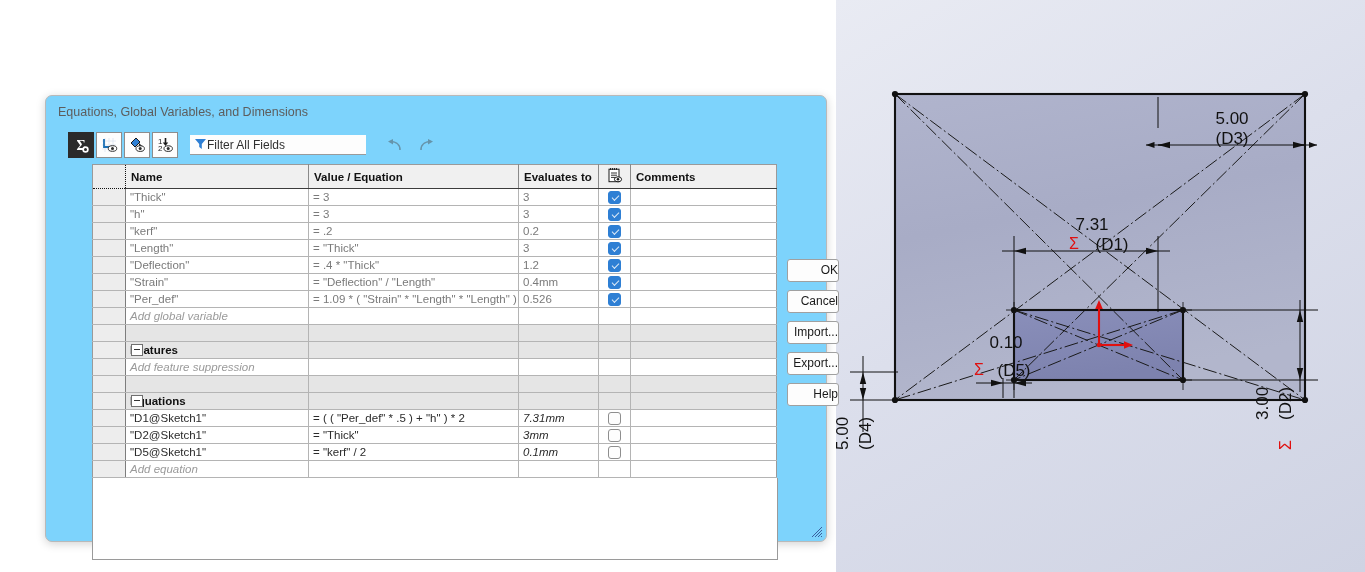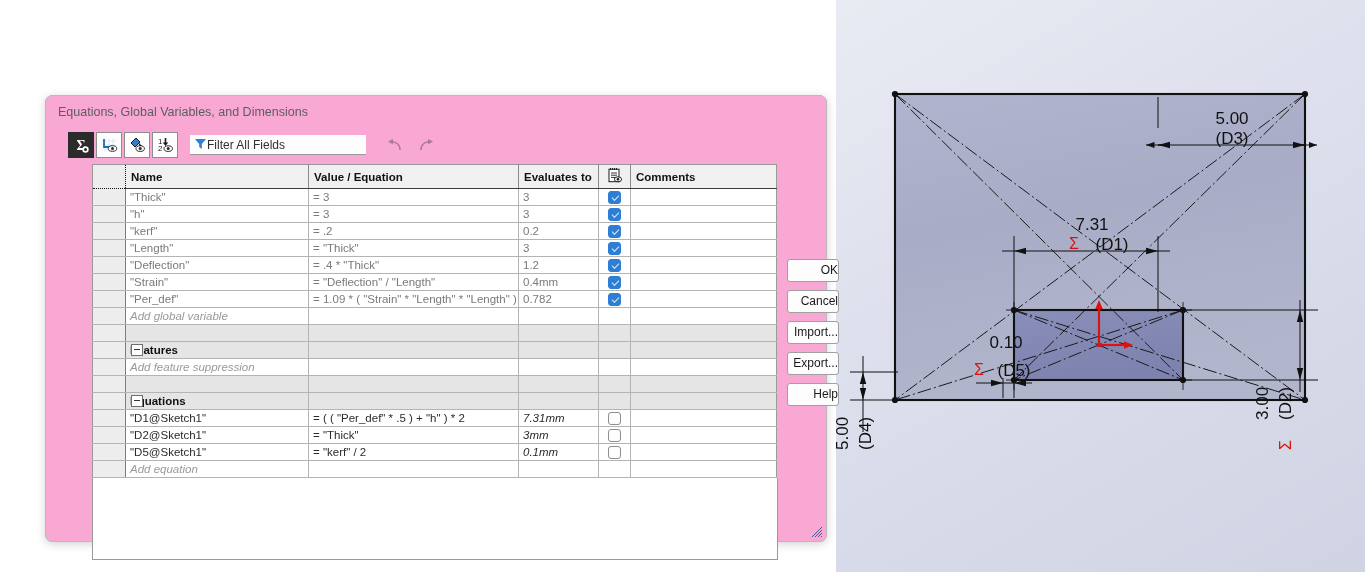--- a/index.html
+++ b/index.html
@@ -16,21 +16,21 @@
   #cad-viewport{
     position:absolute;left:836px;top:0;width:529px;height:572px;
     background:linear-gradient(150deg,#e9ebf3 0%,#dcdfec 45%,#cfd3e3 100%);
     overflow:hidden;
   }
   #cad-svg{position:absolute;left:0;top:0;width:529px;height:572px;}
 
   
   #eq-dialog{
     position:absolute;left:45px;top:95px;width:782px;height:447px;
-    background:#f9a8d4;
+    background:#7dd3fc;
     border:1px solid #b9b9b9;
     border-radius:7px;
     box-shadow:0 2px 10px rgba(0,0,0,.18);
     box-sizing:border-box;
   }
   #dialog-titlebar{
     height:33px;line-height:33px;padding-left:12px;
     font-size:12.5px;color:#5d5d5d;
     user-select:none;
   }
@@ -441,21 +441,21 @@
             <td class="name-cell">"Strain"</td>
             <td class="val-cell">= "Deflection" / "Length"</td>
             <td class="eval-cell">0.4mm</td>
             <td class="chk"><span class="cb on"></span></td>
             <td></td>
           </tr>
           <tr class="gvrow">
             <td class="gutter"></td>
             <td class="name-cell">"Per_def"</td>
             <td class="val-cell">= 1.09 * ( "Strain" * "Length" * "Length" ) /</td>
-            <td class="eval-cell">0.782</td>
+            <td class="eval-cell">0.526</td>
             <td class="chk"><span class="cb on"></span></td>
             <td></td>
           </tr>
           <tr class="placeholder">
             <td class="gutter"></td>
             <td class="name-cell">Add global variable</td>
             <td></td>
             <td></td>
             <td class="chk"></td>
             <td></td>

